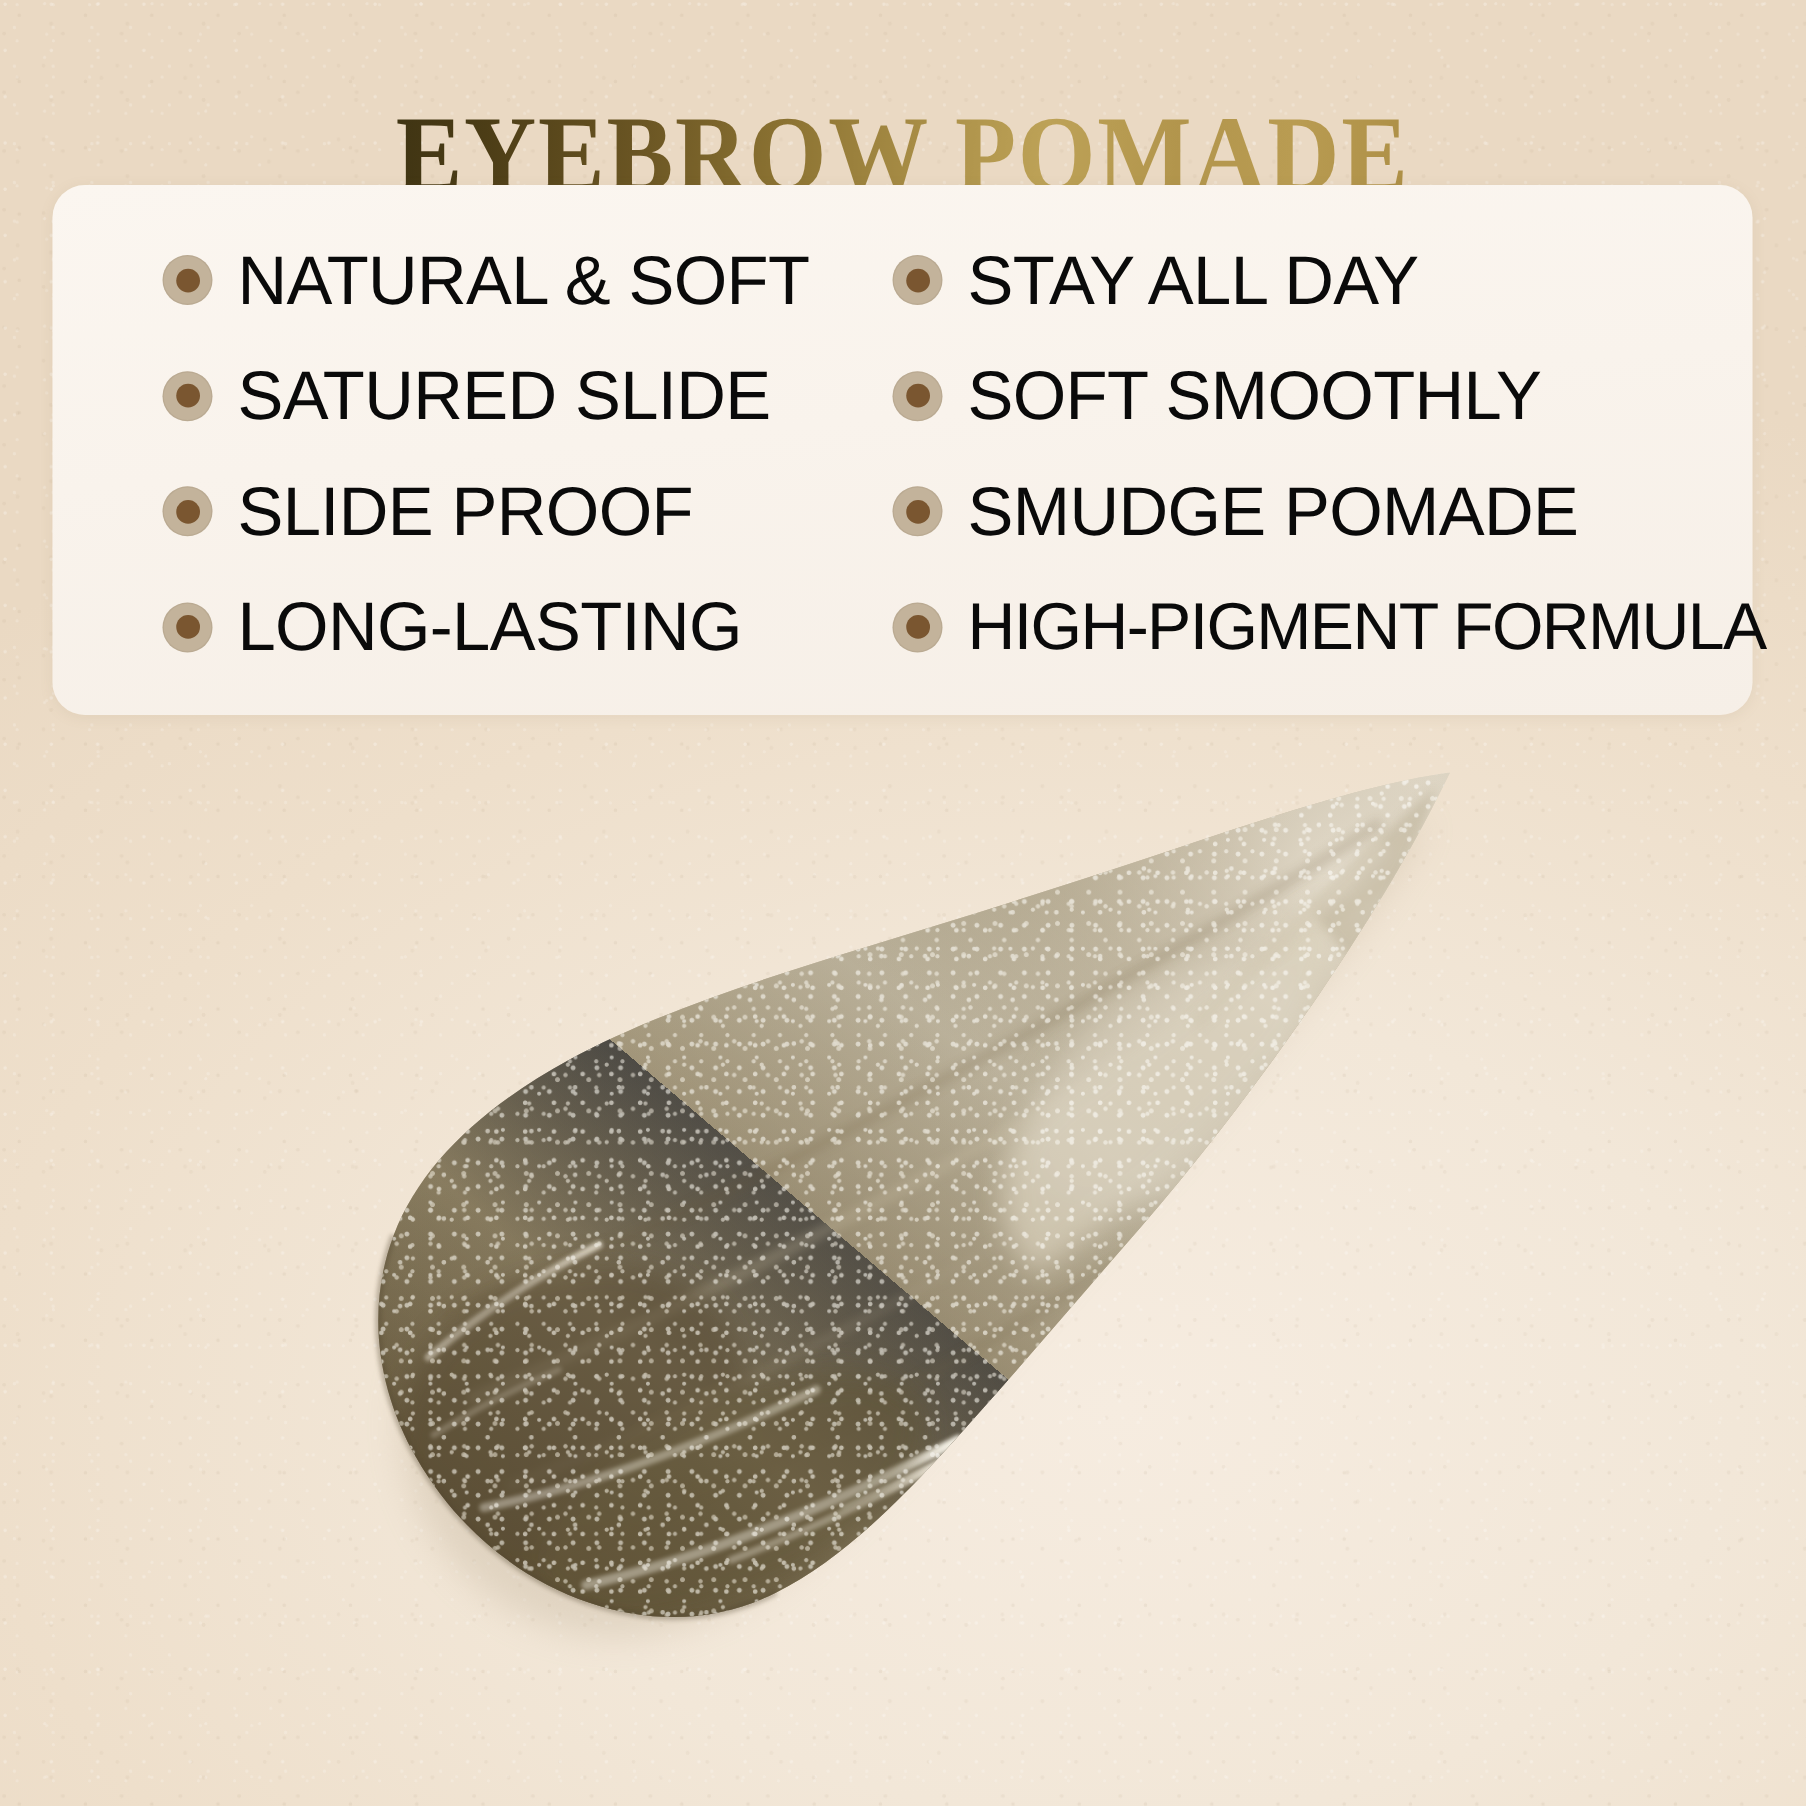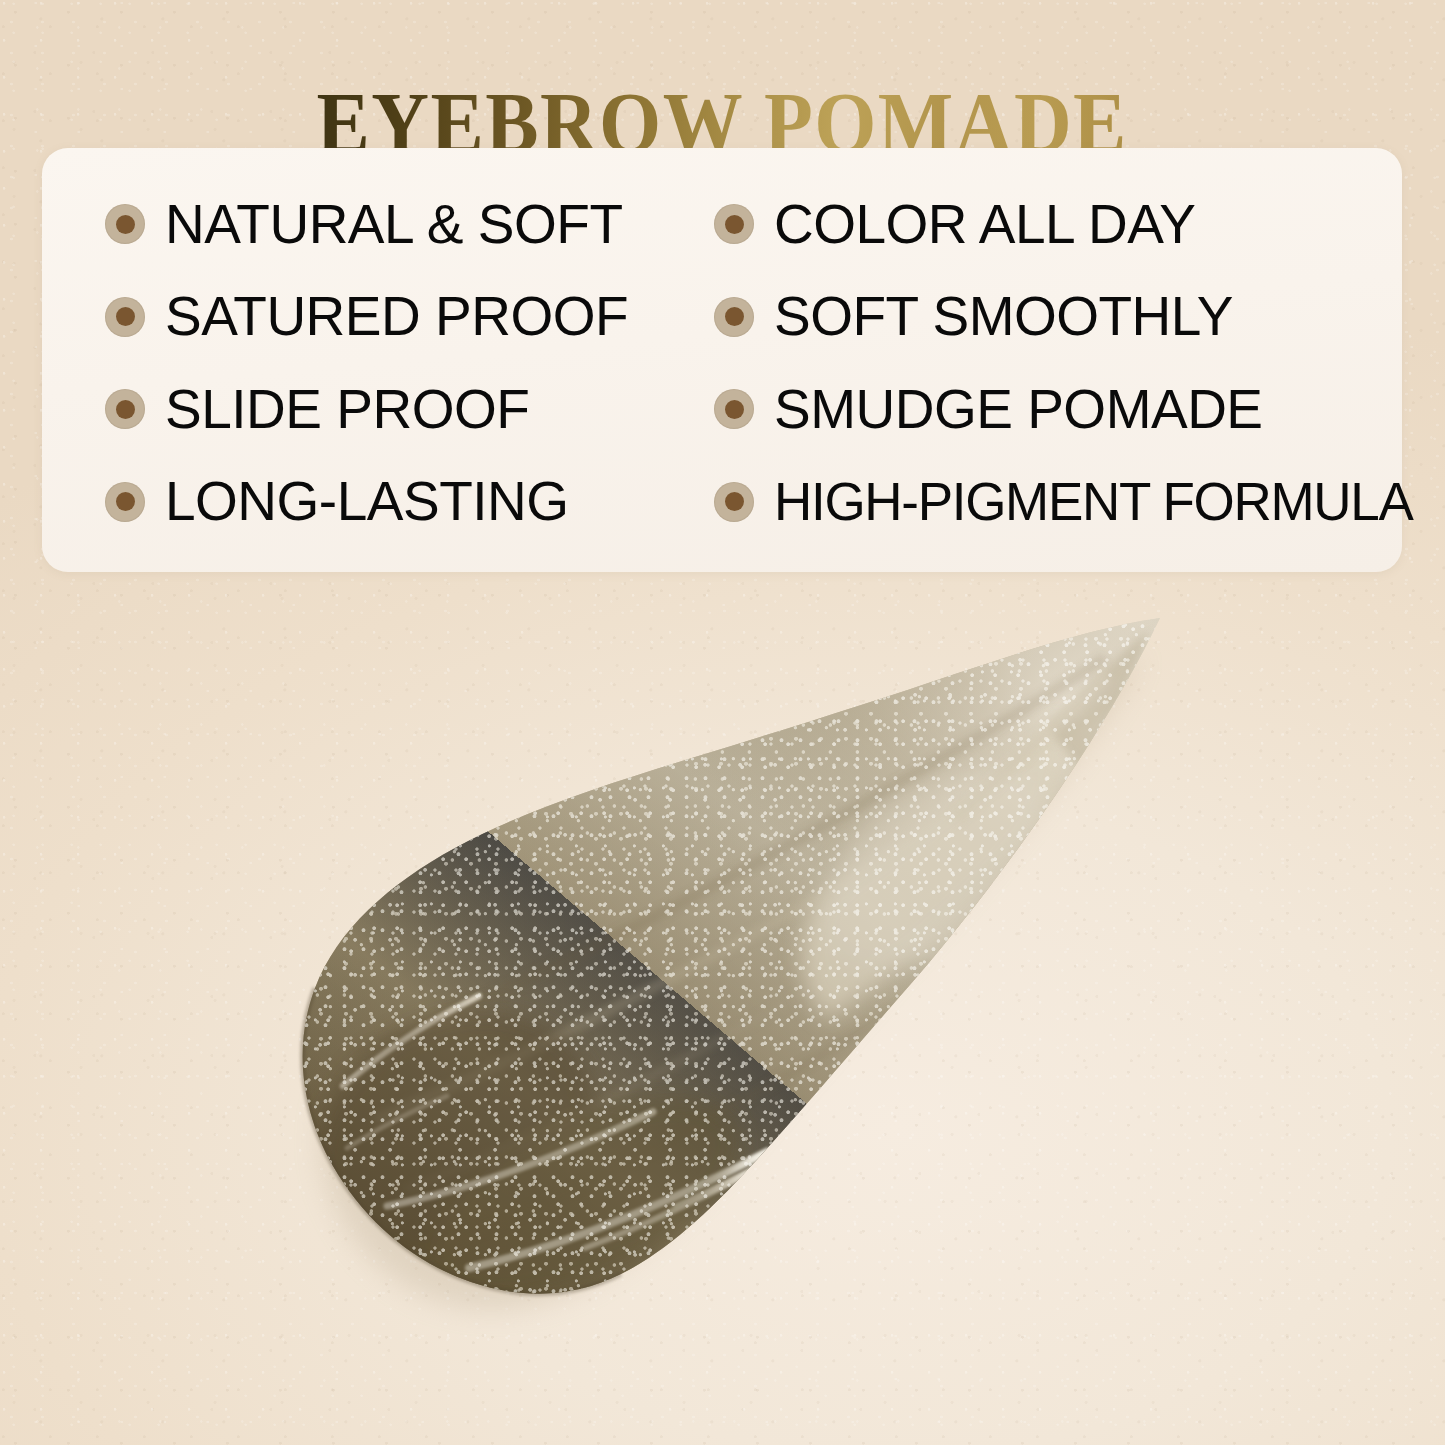--- a/index.html
+++ b/index.html
@@ -95,21 +95,21 @@
     display: grid;
     grid-template-columns: 660px 700px;
     grid-template-rows: repeat(4, 1fr);
     padding: 30px 0 24px 0;
     box-sizing: border-box;
   }
   .feature {
     display: flex;
     align-items: center;
     gap: 20px;
-    padding-left: 63px;
+    padding-left: 88px;
     box-sizing: border-box;
   }
   .feature.col-right { padding-left: 12px; }
 
   .bullet {
     flex: 0 0 auto;
     width: 40px;
     height: 40px;
     border-radius: 50%;
     background: #c3b39b;
@@ -193,28 +193,28 @@
       <div class="feature">
         <span class="bullet">
             <i></i>
           </span>
         <span class="feature-label">NATURAL &amp; SOFT</span>
       </div>
       <div class="feature col-right">
         <span class="bullet">
             <i></i>
           </span>
-        <span class="feature-label">COLOR ALL DAY</span>
+        <span class="feature-label">STAY ALL DAY</span>
       </div>
 
       <div class="feature">
         <span class="bullet">
             <i></i>
           </span>
-        <span class="feature-label">SATURED PROOF</span>
+        <span class="feature-label">SATURED SLIDE</span>
       </div>
       <div class="feature col-right">
         <span class="bullet">
             <i></i>
           </span>
         <span class="feature-label">SOFT SMOOTHLY</span>
       </div>
 
       <div class="feature">
         <span class="bullet">

